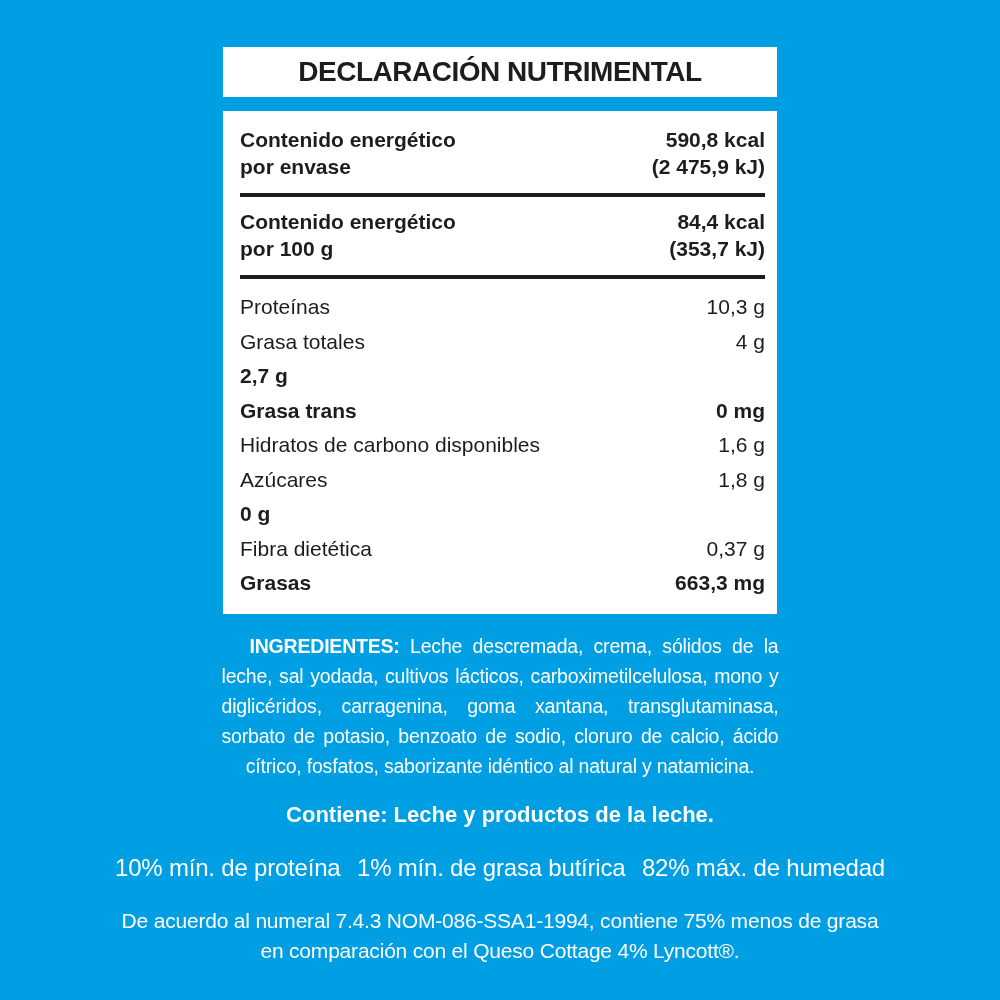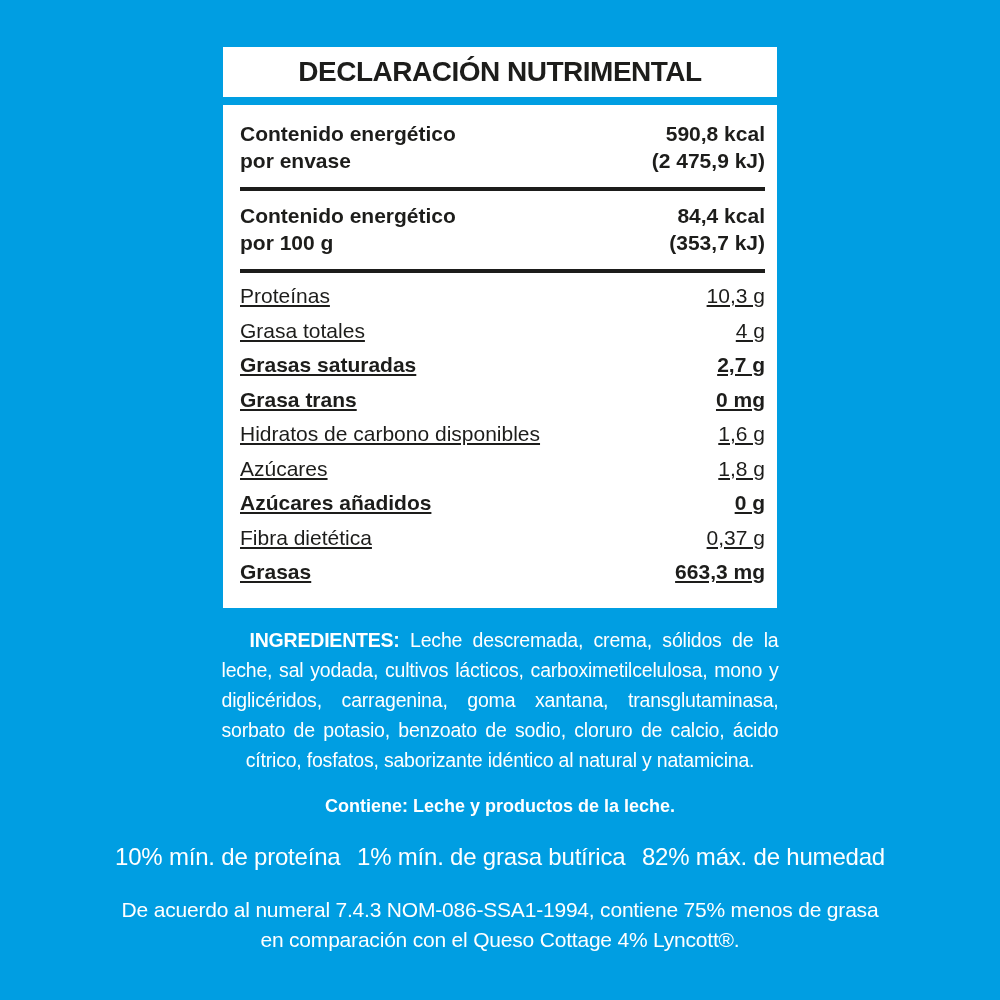--- a/index.html
+++ b/index.html
@@ -28,56 +28,56 @@
     display:flex;align-items:center;justify-content:center;
   }
   .title-box h1{
     margin:16px;
     font-size:28px;font-weight:700;
     letter-spacing:-0.5px;
     color:var(--ink);
   }
   
   .table-box{
-    margin-top:8px;
+    margin-top:14px;
     width:554px;
     background:var(--panel);
     padding:15px 12px 13px 17px;
     color:var(--ink);
   }
   .energy-row{
     display:flex;justify-content:space-between;
     font-weight:700;font-size:21px;line-height:27px;
   }
   .energy-value{text-align:right;}
   .divider{
     height:4px;background:var(--ink);
     margin:13px 0 11px 0;
   }
   .nutrient-rows{display:block;}
   .nutrient-row{
-    display:flex;justify-content:space-between;align-items:flex-start;
-    font-size:21px;height:34.5px;text-decoration:underline;
+    display:flex;justify-content:space-between;align-items:center;
+    font-size:21px;height:34.5px;
   }
   .nutrient-row.bold{font-weight:700;}
   
   .ingredients{
     width:557px;
     margin:17px 0 0 0;
     color:var(--light);
     font-size:19.5px;line-height:30px;
     letter-spacing:-0.2px;
     text-align:justify;
     text-align-last:center;
   }
   .ingredients .b{font-weight:700;padding-left:28px;}
   .allergen{
     margin:21px 0 0 0;
     color:var(--light);
-    font-size:18px;font-weight:700;
+    font-size:22px;font-weight:700;
   }
   .claims{
     margin-top:26px;
     width:770px;
     display:flex;justify-content:space-between;
     color:var(--light);
     font-size:24px;
     letter-spacing:-0.2px;
   }
   .nom{
@@ -129,37 +129,35 @@
     <div class="nutrient-rows">
         <div class="nutrient-row">
           <span>Proteínas</span>
           <span>10,3 g</span>
         </div>
         <div class="nutrient-row">
           <span>Grasa totales</span>
           <span>4 g</span>
         </div>
         <div class="nutrient-row bold">
-          <span>Grasas saturadas</span>
           <span>2,7 g</span>
         </div>
         <div class="nutrient-row bold">
           <span>Grasa trans</span>
           <span>0 mg</span>
         </div>
         <div class="nutrient-row">
           <span>Hidratos de carbono disponibles</span>
           <span>1,6 g</span>
         </div>
         <div class="nutrient-row">
           <span>Azúcares</span>
           <span>1,8 g</span>
         </div>
         <div class="nutrient-row bold">
-          <span>Azúcares añadidos</span>
           <span>0 g</span>
         </div>
         <div class="nutrient-row">
           <span>Fibra dietética</span>
           <span>0,37 g</span>
         </div>
         <div class="nutrient-row bold">
           <span>Grasas</span>
           <span>663,3 mg</span>
         </div>

